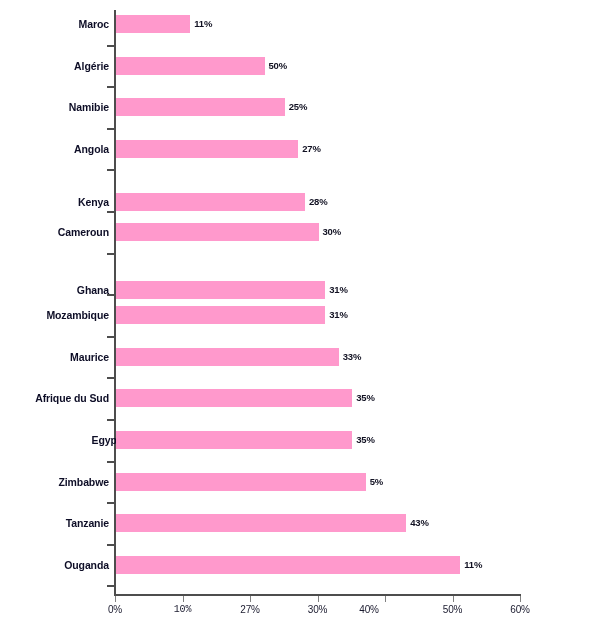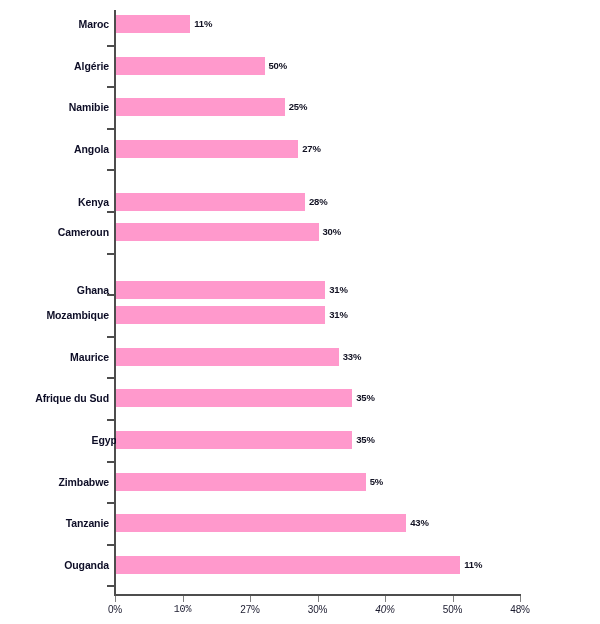--- a/index.html
+++ b/index.html
@@ -225,18 +225,18 @@
       <div class="x-tick" style="left: 317.5px;"></div>
       <div class="x-tick" style="left: 385px;"></div>
       <div class="x-tick" style="left: 452.5px;"></div>
       <div class="x-tick" style="left: 520px;"></div>
     </div>
   <div id="x-tick-labels">
       <div class="x-tick-label" style="left: 115px;">0%</div>
       <div class="x-tick-label" style="left: 182.5px; font-family: Liberation Mono, monospace;">10%</div>
       <div class="x-tick-label" style="left: 250px;">27%</div>
       <div class="x-tick-label" style="left: 317.5px;">30%</div>
-      <div class="x-tick-label" style="left: 385px; font-style: italic;">40%</div>
+      <div class="x-tick-label" style="left: 369px;">40%</div>
       <div class="x-tick-label" style="left: 452.5px;">50%</div>
-      <div class="x-tick-label" style="left: 520px;">48%</div>
+      <div class="x-tick-label" style="left: 520px;">60%</div>
     </div>
 
 </div>
 
 </body></html>

